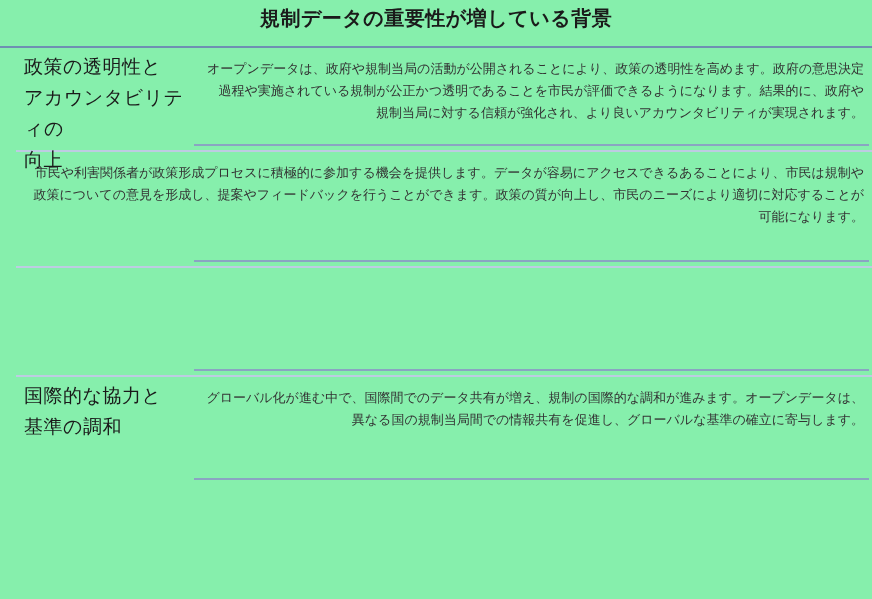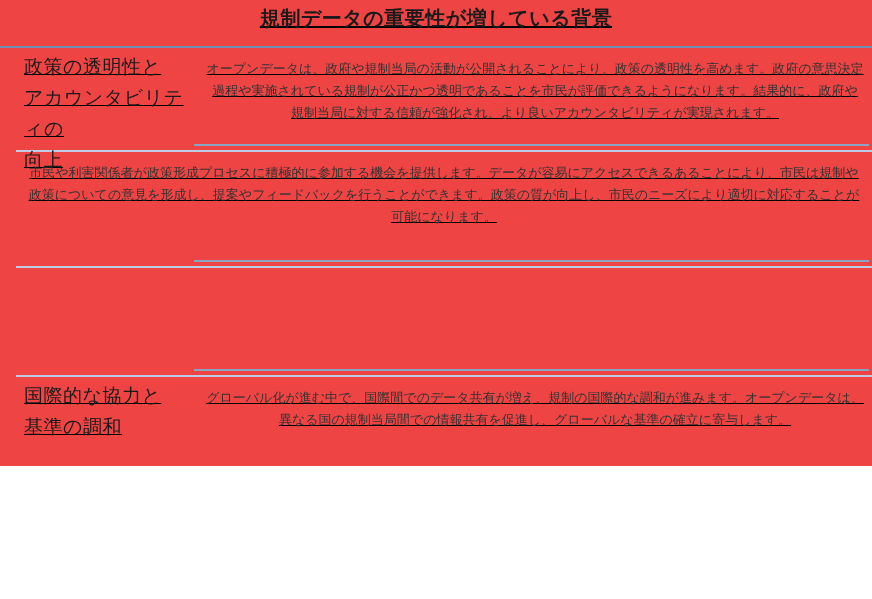--- a/index.html
+++ b/index.html
@@ -4,21 +4,21 @@
 <style>
   :root{
     --title-divider:#6f8fb2;
     --section-divider:#bdcce2;
     --column-line:#8aa4c2;
     --heading-text:#1a1a1a;
     --body-text:#333333;
   }
   html,body{margin:0;padding:0;background:#ffffff;}
   body{font-family:"Liberation Sans","DejaVu Sans",sans-serif;}
-  .page{position:relative;width:872px;height:466px;background:#ef4444;overflow:hidden;text-decoration:underline;}
+  .page{position:relative;width:872px;height:599px;background:#86efac;overflow:hidden;}
   .title{
     padding-top:5px;
     text-align:center;
     font-size:20px;
     font-weight:bold;
     letter-spacing:0.5px;
     color:var(--heading-text);
   }
   .title-divider{
     height:2px;
@@ -45,21 +45,21 @@
     color:var(--heading-text);
     white-space:pre-line;
   }
   .section-body{
     box-sizing:border-box;
     flex:1 1 auto;
     padding:10px 8px 0 8px;
     font-size:13px;
     line-height:22px;
     color:var(--body-text);
-    text-align:center;
+    text-align:right;
   }
   .col-line{
     position:absolute;
     left:178px;
     right:3px;
     bottom:4px;
     height:2px;
     background:var(--column-line);
   }
   .h-row1{height:104px;}

